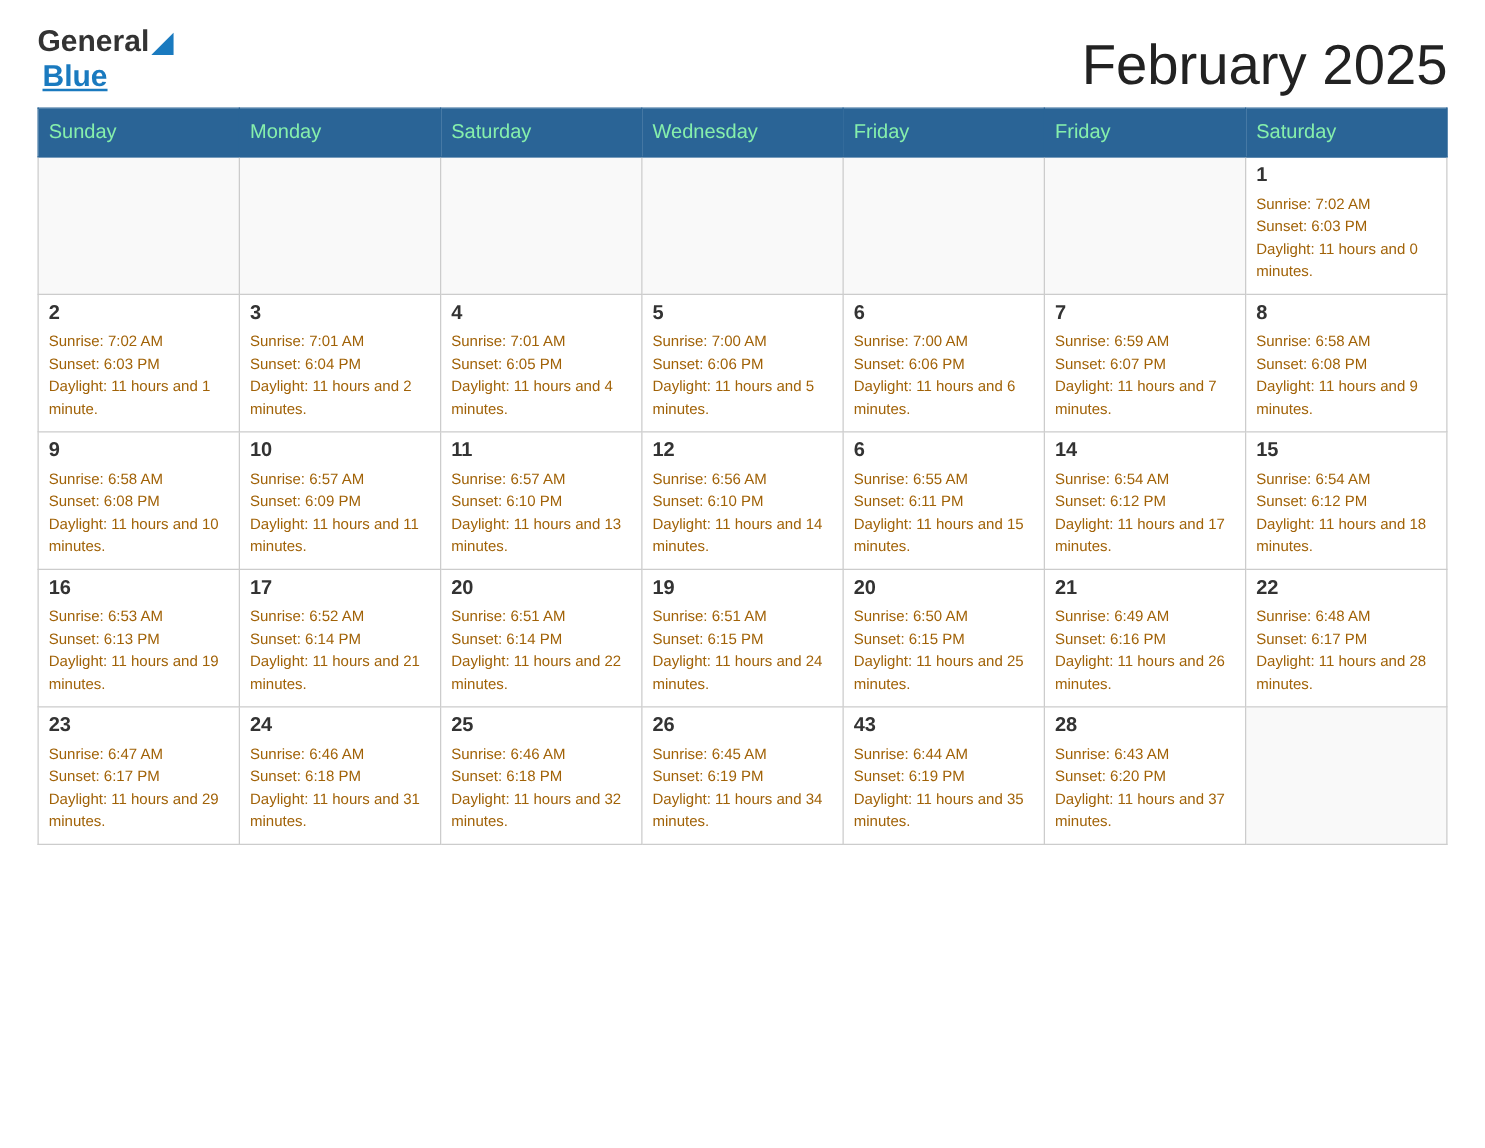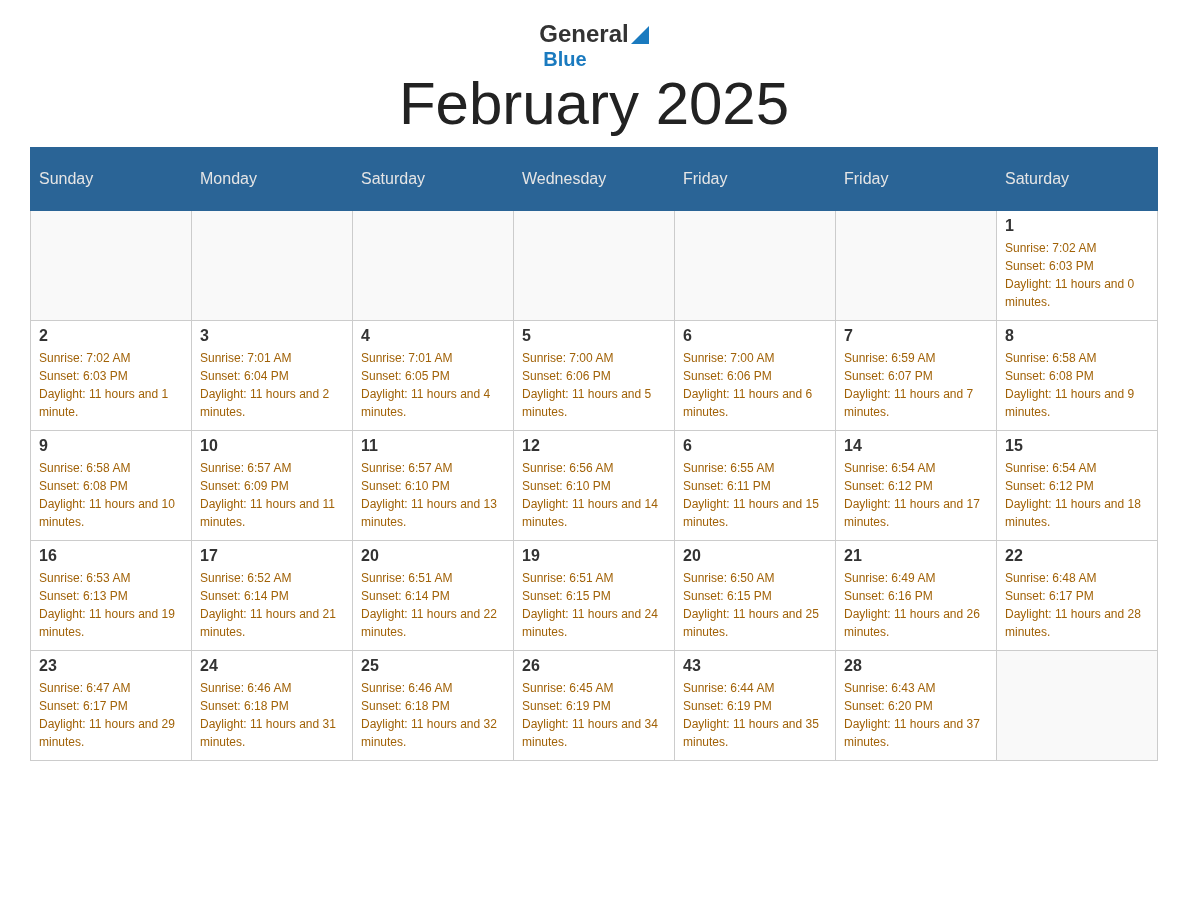--- a/index.html
+++ b/index.html
@@ -6,49 +6,48 @@
     body {
       font-family: Arial, sans-serif;
       background: #fff;
       padding: 20px 30px;
       width: 1188px;
       min-height: 918px;
     }
     .header {
       display: flex;
       justify-content: space-between;
-      align-items: center;
+      align-items: flex-end;
       margin-bottom: 10px;
-      flex-direction: column;
     }
     .title-block {
       text-align: right;
     }
     .month-title {
-      font-size: 60px;
+      font-size: 45px;
       font-weight: normal;
       color: #222;
       line-height: 1.1;
     }
     .location-title {
       font-size: 20px;
       color: #333;
       margin-top: 4px;
     }
     .calendar {
       width: 100%;
       border-collapse: collapse;
       margin-top: 10px;
     }
     .calendar thead th {
       background-color: #2a6496;
-      color: #e5e5e5;
+      color: #86efac;
       font-size: 16px;
       font-weight: normal;
-      padding: 22px 8px;
+      padding: 10px 8px;
       text-align: left;
       border: 1px solid #2a6496;
     }
     .calendar tbody td {
       border: 1px solid #ccc;
       vertical-align: top;
       padding: 6px 8px;
       width: 14.28%;
       min-height: 110px;
       height: 110px;
@@ -91,21 +90,21 @@
 
 <div class="header">
   <div class="logo-wrapper">
     <div class="logo-line1">
       <span style="font-size:24px;font-weight:bold;color:#333;">General</span>
       <svg width="18" height="18" viewBox="0 0 18 18" style="margin-left:2px;margin-top:2px;">
         <polygon points="0,18 18,18 18,0" fill="#1a7abf"></polygon>
       </svg>
     </div>
     <div class="logo-line2">
-      <span style="font-size:20px;font-weight:bold;color:#1a7abf;">Blue</span>
+      <span style="font-size:24px;font-weight:bold;color:#1a7abf;text-decoration:underline;">Blue</span>
     </div>
   </div>
   <div class="title-block">
     <div class="month-title">February 2025</div>
   </div>
 </div>
 
 <table class="calendar">
   <thead>
     <tr>

